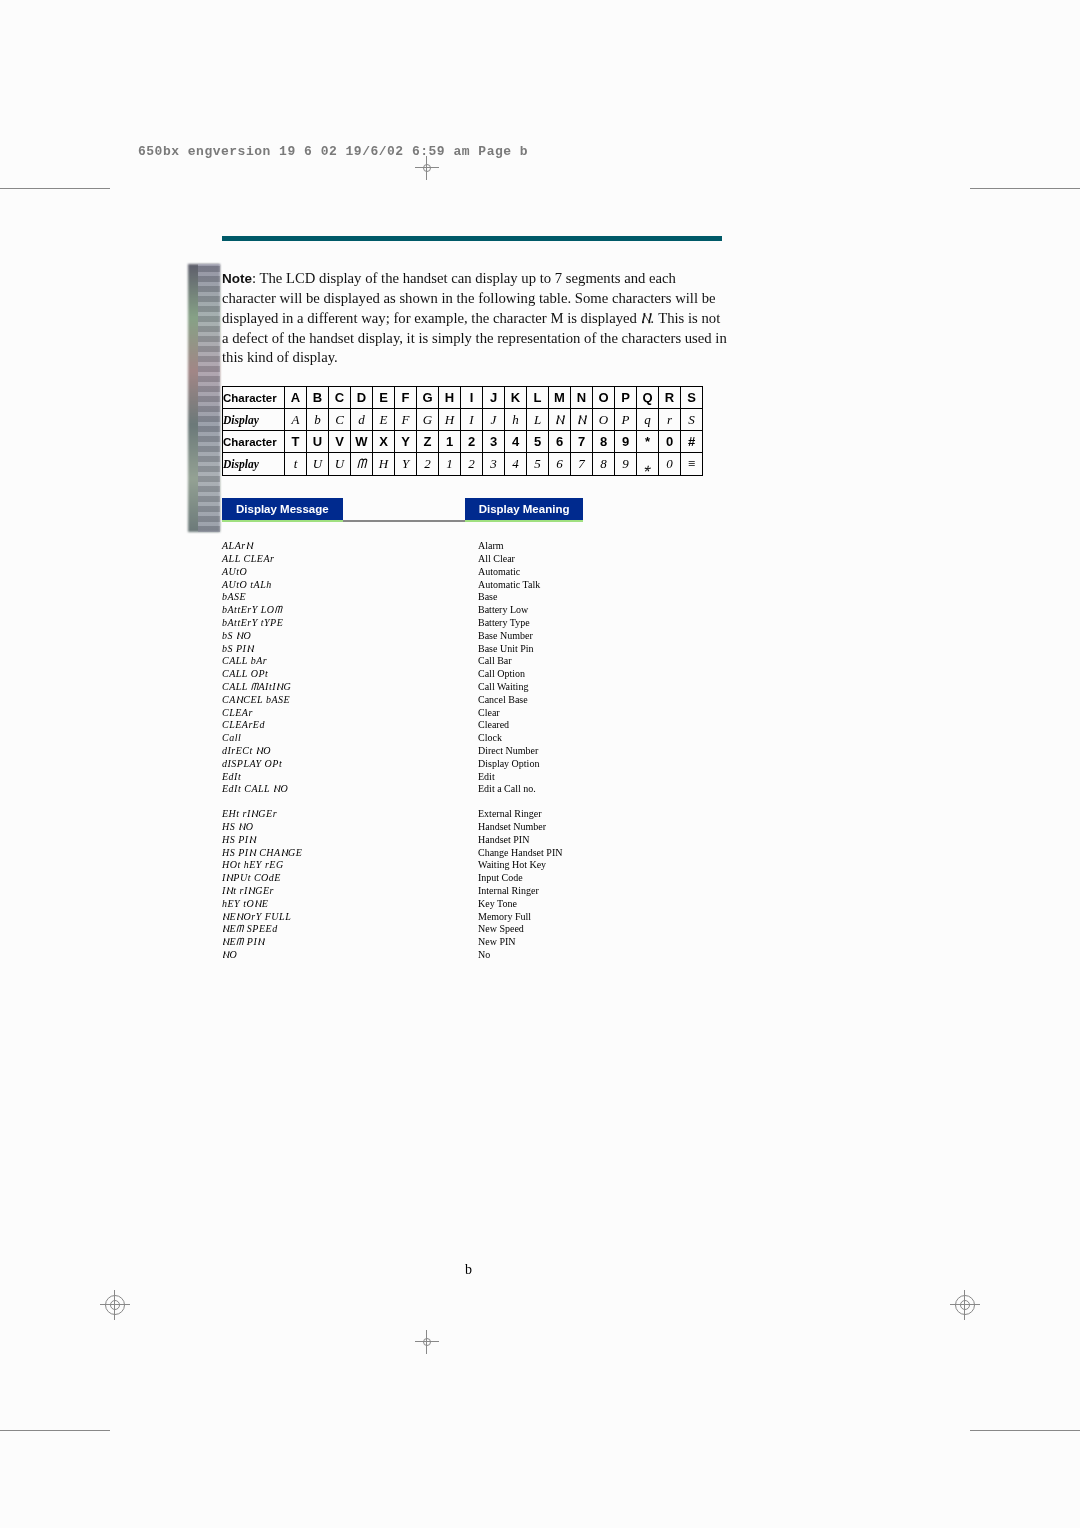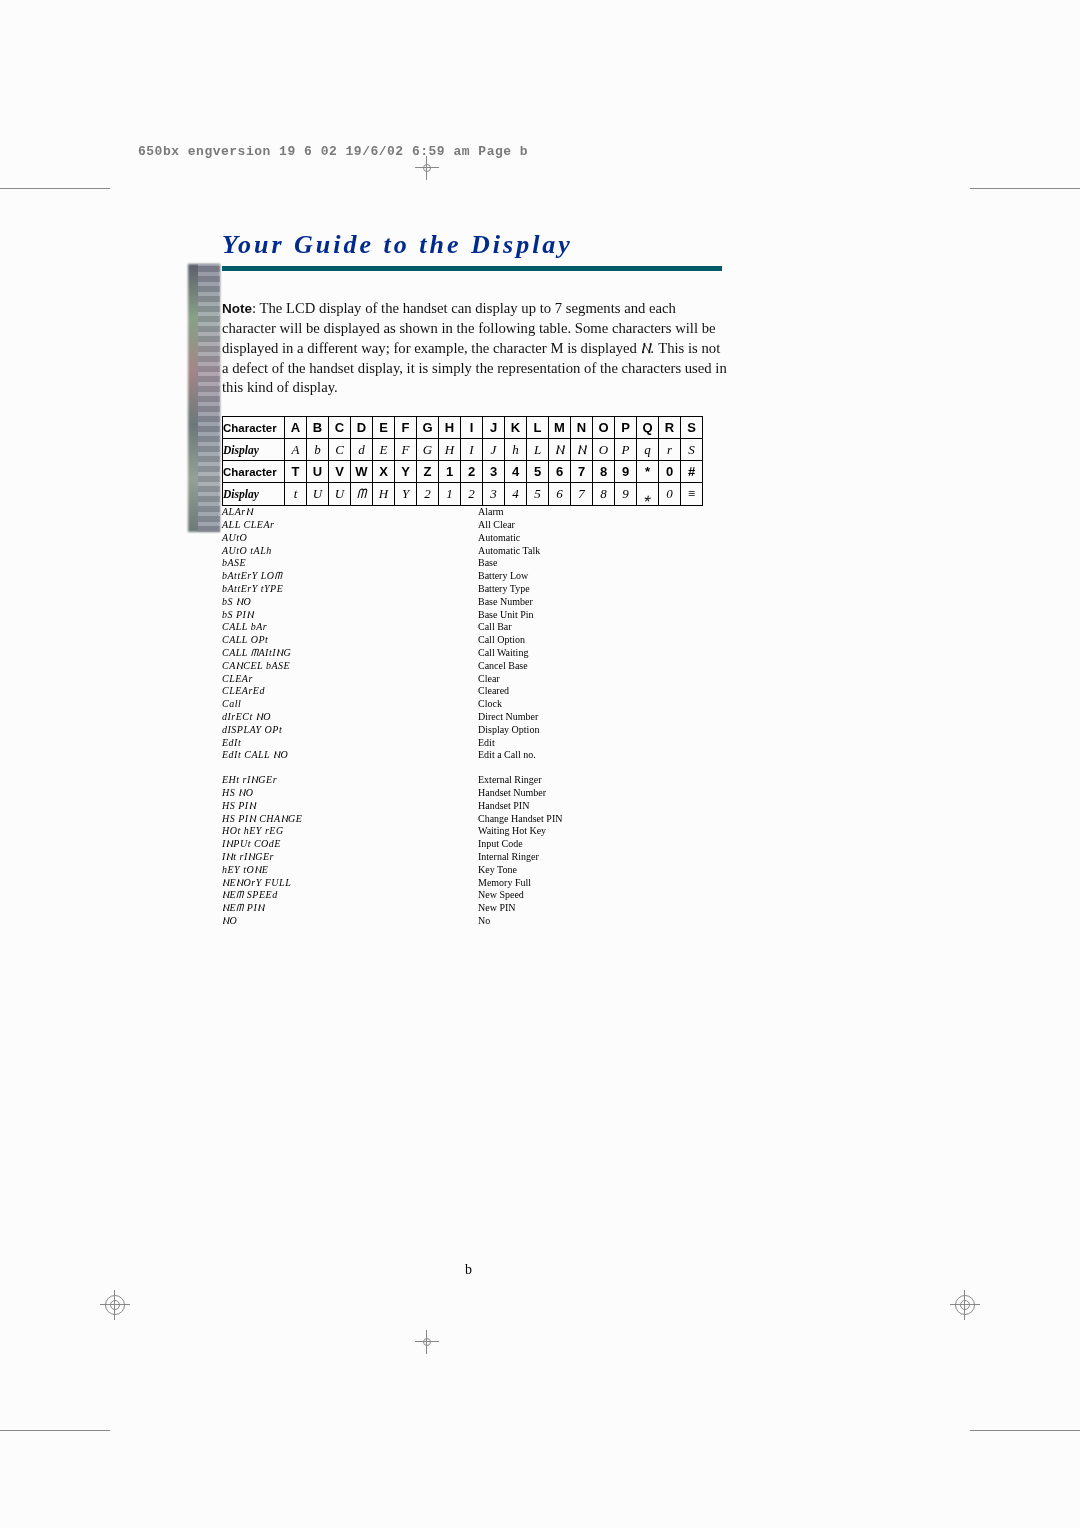--- a/index.html
+++ b/index.html
@@ -181,21 +181,20 @@
 <div class="crop-tl">
     <div class="crop-ring"></div>
   </div>
 <div class="page-rule-top"></div>
 <div class="page-rule-top-r"></div>
 
 <div class="side-graphic"></div>
 <div class="side-graphic2"></div>
 
 <div class="content">
-  <h1 class="title">Your Guide to the Display</h1>
   <div class="underline"></div>
 
   <p class="note-block">
     <b>Note</b><span>: The LCD display of the handset can display up to 7 segments and each character will be displayed as shown in the following table. Some characters will be displayed in a different way; for example, the character M is displayed </span><i>Ⲛ.</i><span> This is not a defect of the handset display, it is simply the representation of the characters used in this kind of display.</span>
   </p>
 
   <table class="charmap">
     <tbody>
         <tr class="char-row">
       <td class="rowlabel">Character</td>
@@ -281,20 +280,25 @@
       <td>7</td>
       <td>8</td>
       <td>9</td>
       <td>⁎</td>
       <td>0</td>
       <td>≡</td>
     </tr>
   </tbody>
     </table>
 
+  <div class="msg-bar">
+    <div class="msg-pill">Display Message</div>
+    <div class="msg-gap"></div>
+    <div class="msg-pill second">Display Meaning</div>
+  </div>
 
   <div class="def-table" id="defs1">
       <div class="dm">ALArⲚ</div>
       <div class="mean">Alarm</div>
       <div class="dm">ALL CLEAr</div>
       <div class="mean">All Clear</div>
       <div class="dm">AUtO</div>
       <div class="mean">Automatic</div>
       <div class="dm">AUtO tALh</div>
       <div class="mean">Automatic Talk</div>

